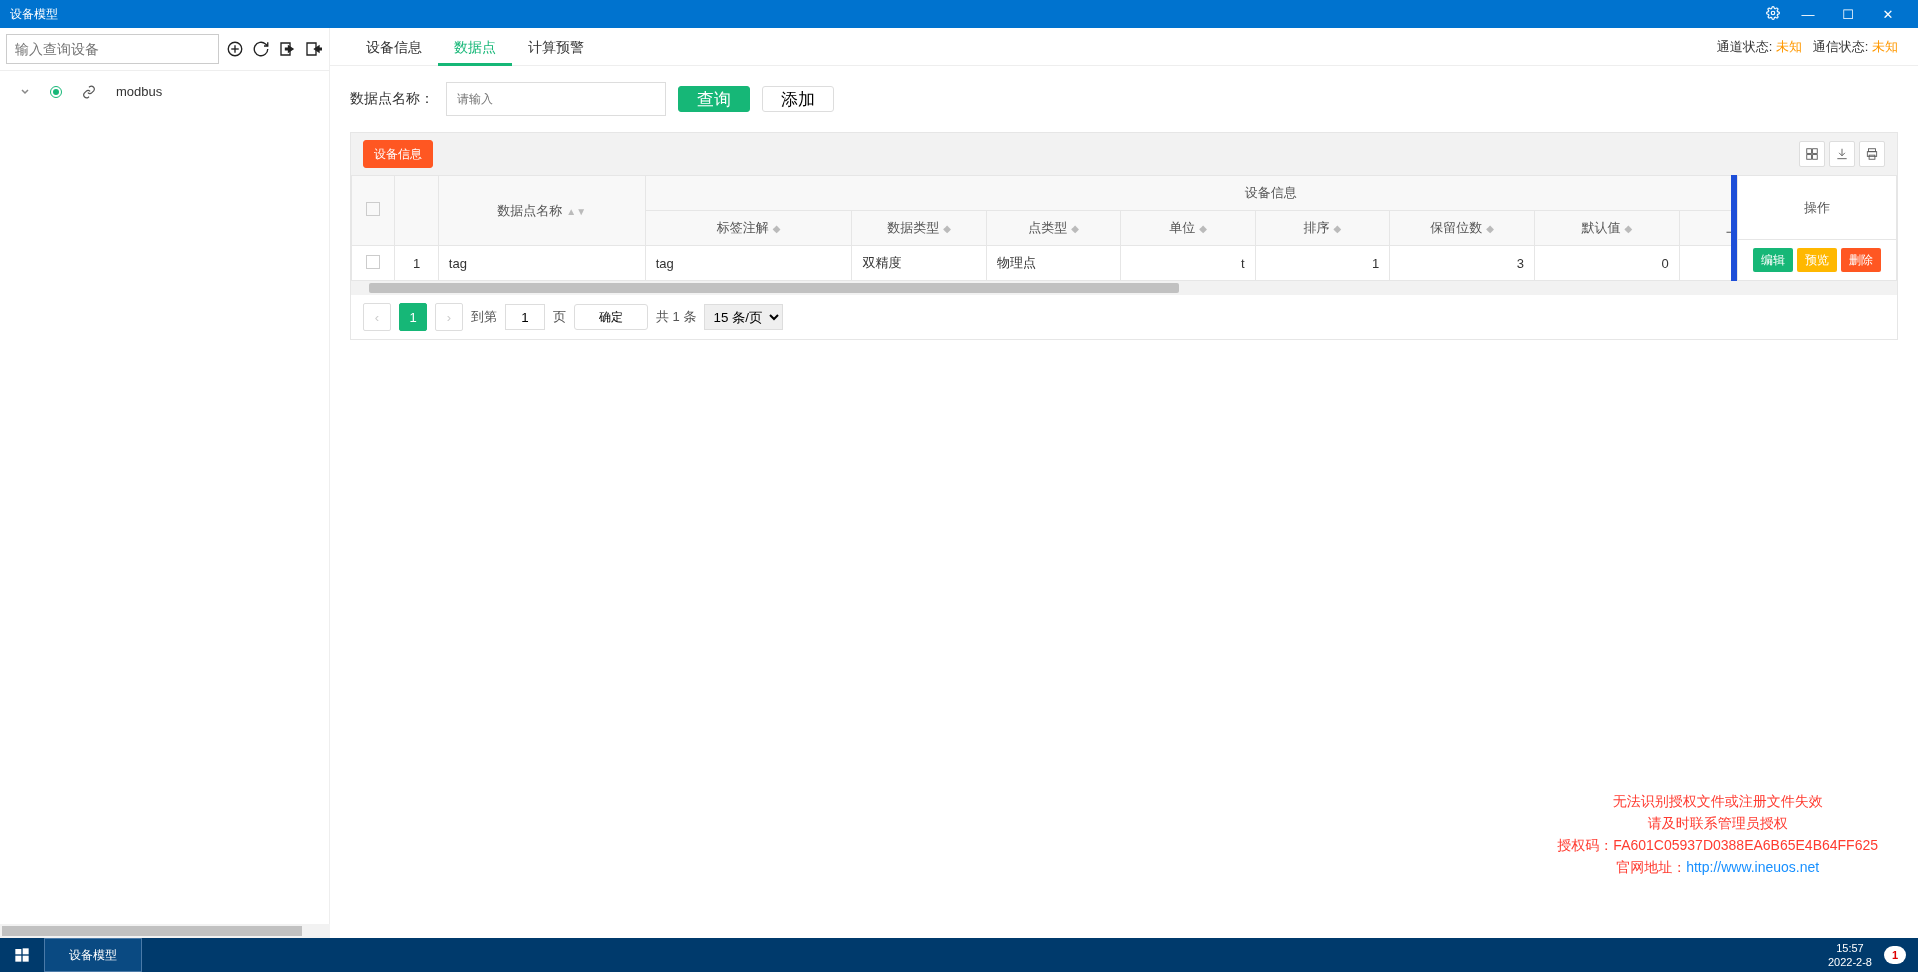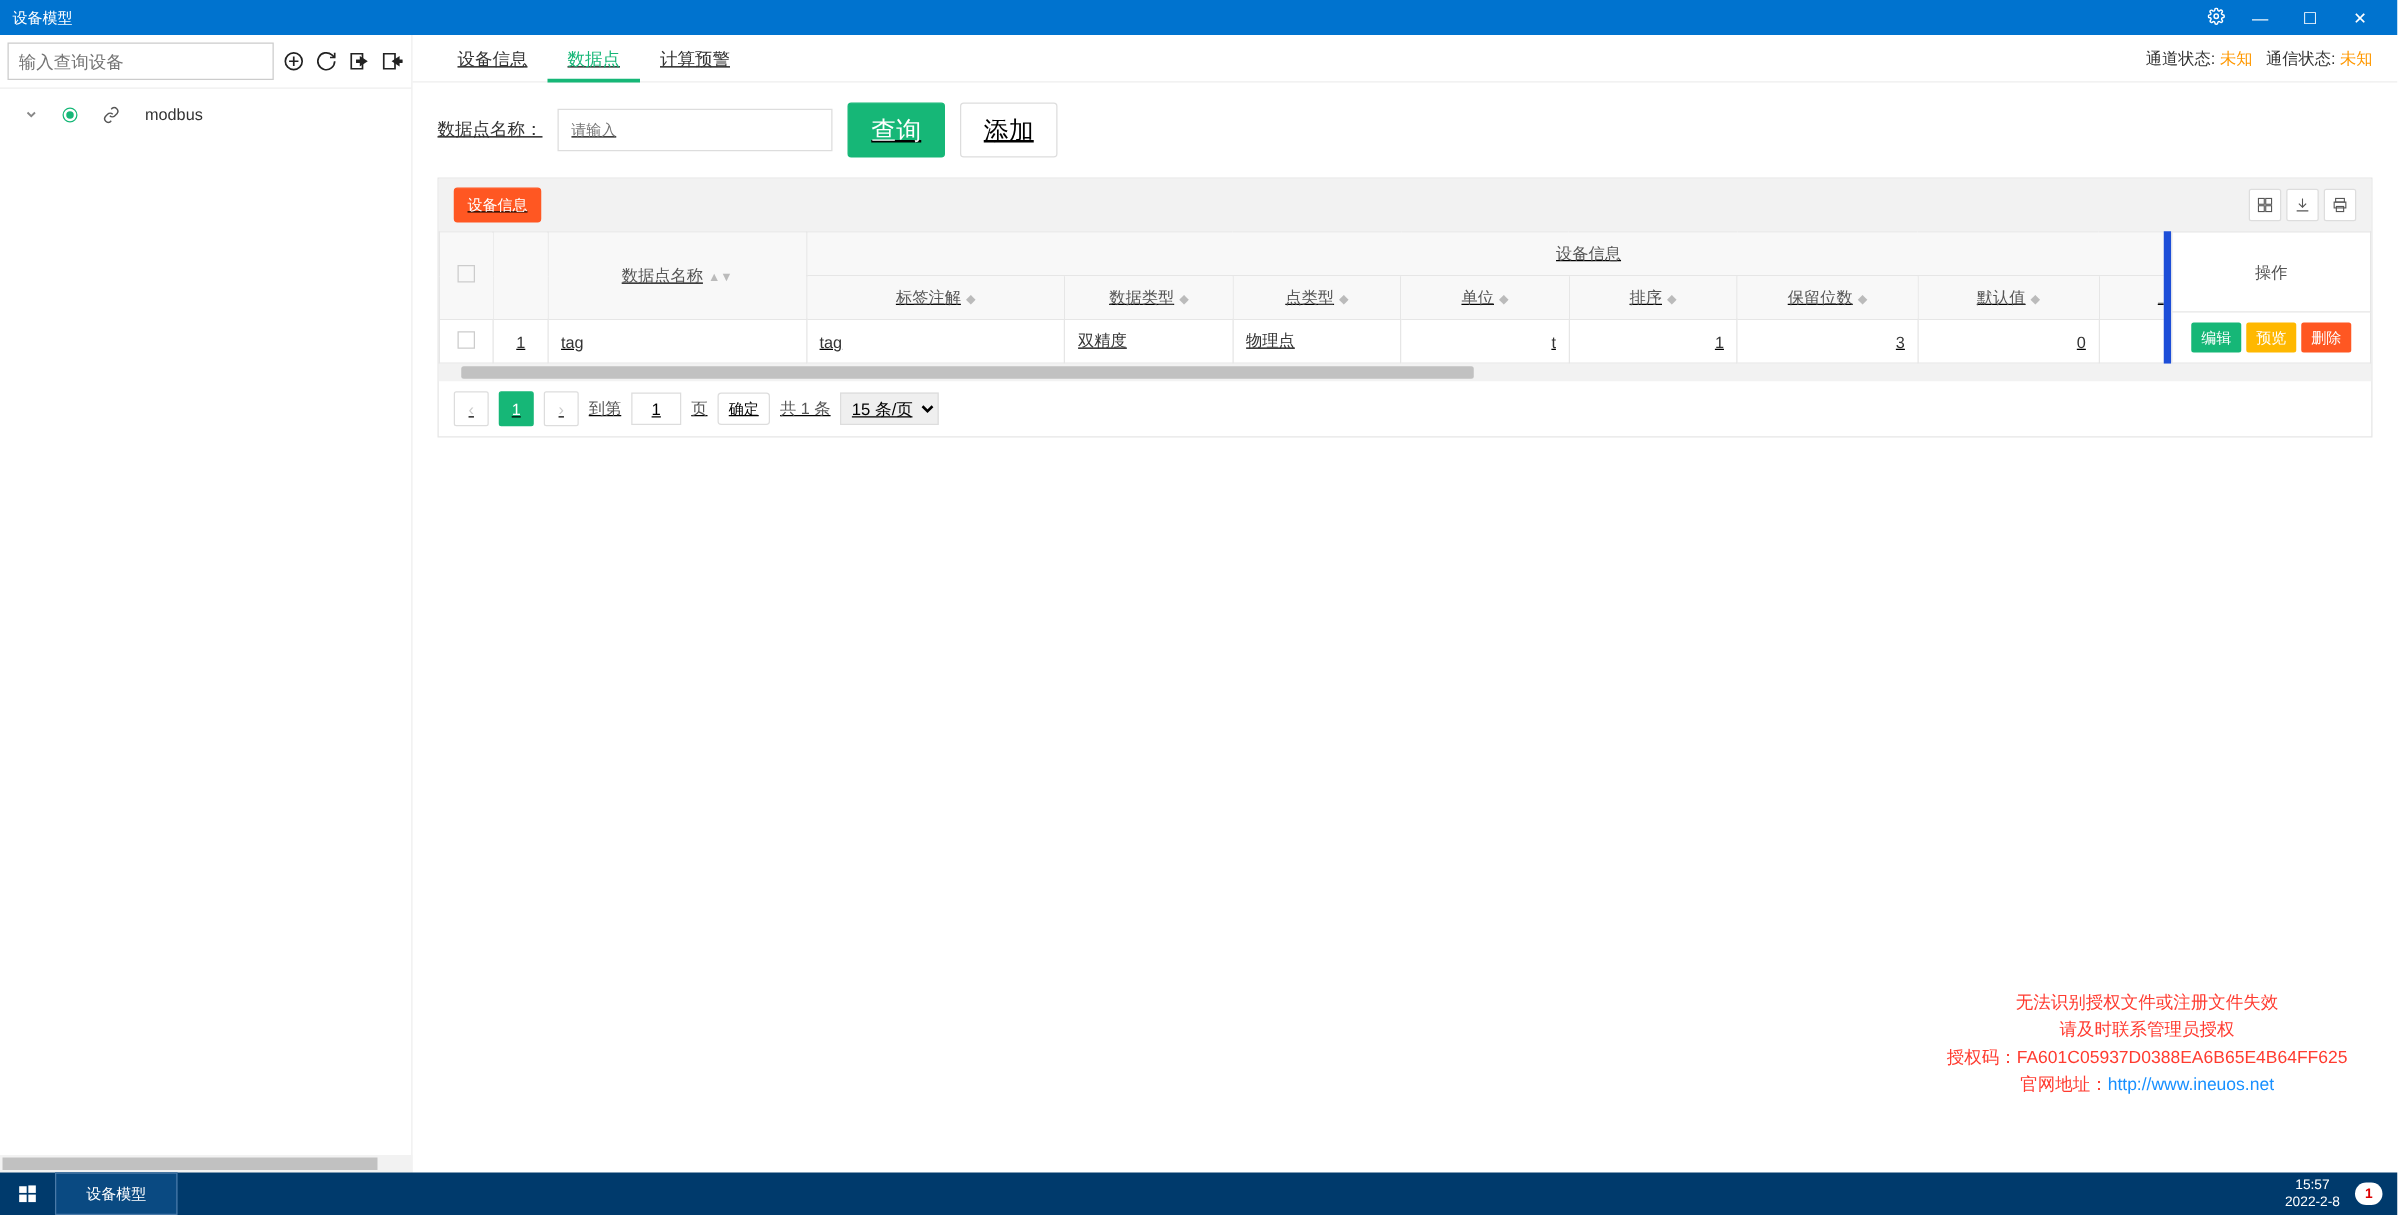--- a/index.html
+++ b/index.html
@@ -23,34 +23,34 @@
 .iconbtn svg { width: 18px; height: 18px; stroke: #222; fill: none; stroke-width: 1.8; }
 
 .tree { padding: 10px 0 0 20px; font-size: 13px; color: #333; }
 .tree-item { display: flex; align-items: center; gap: 20px; padding: 3px 0; cursor: pointer; }
 .tree-arrow { width: 10px; height: 10px; }
 .radio-on { width: 12px; height: 12px; border: 1px solid #16b777; border-radius: 50%; display: inline-flex; align-items: center; justify-content: center; }
 .radio-on::after { content: ''; width: 6px; height: 6px; background: #16b777; border-radius: 50%; }
 .link-icon { width: 14px; height: 14px; }
 
 
-.content { flex: 1; display: flex; flex-direction: column; position: relative; text-decoration: underline; }
+.content { flex: 1; display: flex; flex-direction: column; position: relative; }
 
 
 .tabs { height: 38px; display: flex; align-items: center; border-bottom: 1px solid #eee; padding: 0 20px; font-size: 14px; position: relative; }
 .tab { padding: 0 16px; height: 38px; line-height: 38px; cursor: pointer; color: #333; }
 .tab.active { color: #16b777; border-bottom: 3px solid #16b777; }
 .status-right { position: absolute; right: 20px; font-size: 13px; color: #333; }
 .status-right .val { color: #ff9800; font-weight: 500; }
 
 
 .queryrow { padding: 16px 20px; display: flex; align-items: center; gap: 12px; font-size: 14px; }
 .queryrow .label { color: #333; }
 .queryrow input { width: 220px; height: 34px; border: 1px solid #ddd; padding: 0 10px; font-size: 12px; }
-.btn { height: 44px; padding: 0 18px; border: 1px solid #ddd; background: #fff; font-size: 20px; cursor: pointer; border-radius: 3px; }
+.btn { height: 26px; padding: 0 18px; border: 1px solid #ddd; background: #fff; font-size: 17px; cursor: pointer; border-radius: 3px; }
 .btn-primary { background: #16b777; color: #fff; border-color: #16b777; }
 .btn-danger { background: #ff5722; color: #fff; border-color: #ff5722; height: 28px; padding: 0 10px; font-size: 12px; }
 .btn-sm { height: 24px; padding: 0 8px; font-size: 12px; border-radius: 2px; }
 .btn-green { background: #16b777; color: #fff; border: none; }
 .btn-yellow { background: #ffb800; color: #fff; border: none; }
 .btn-red { background: #ff5722; color: #fff; border: none; }
 
 
 .tablewrap { margin: 0 20px; border: 1px solid #e6e6e6; }
 .table-toolbar { background: #f2f2f2; height: 42px; display: flex; align-items: center; justify-content: space-between; padding: 0 12px; }
@@ -297,21 +297,21 @@
         <div class="hscroll-thumb"></div>
       </div>
 
       <div class="pagination">
         <div class="pgbtn disabled">‹</div>
         <div class="pgbtn active">1</div>
         <div class="pgbtn disabled">›</div>
         <span>到第</span>
         <input value="1" style="">
         <span>页</span>
-        <button class="btn" style="height:26px;padding:0 8px;font-size:12px">确定</button>
+        <button class="btn" style="height:26px;padding:0 24px;font-size:12px">确定</button>
         <span>共 1 条</span>
         <select><option>15 条/页</option></select>
       </div>
     </div>
 
     <div class="license-warning">
       <div>无法识别授权文件或注册文件失效</div>
       <div>请及时联系管理员授权</div>
       <div><span>授权码：</span><span>FA601C05937D0388EA6B65E4B64FF625</span></div>
       <div><span>官网地址：</span><a>http://www.ineuos.net</a></div>

